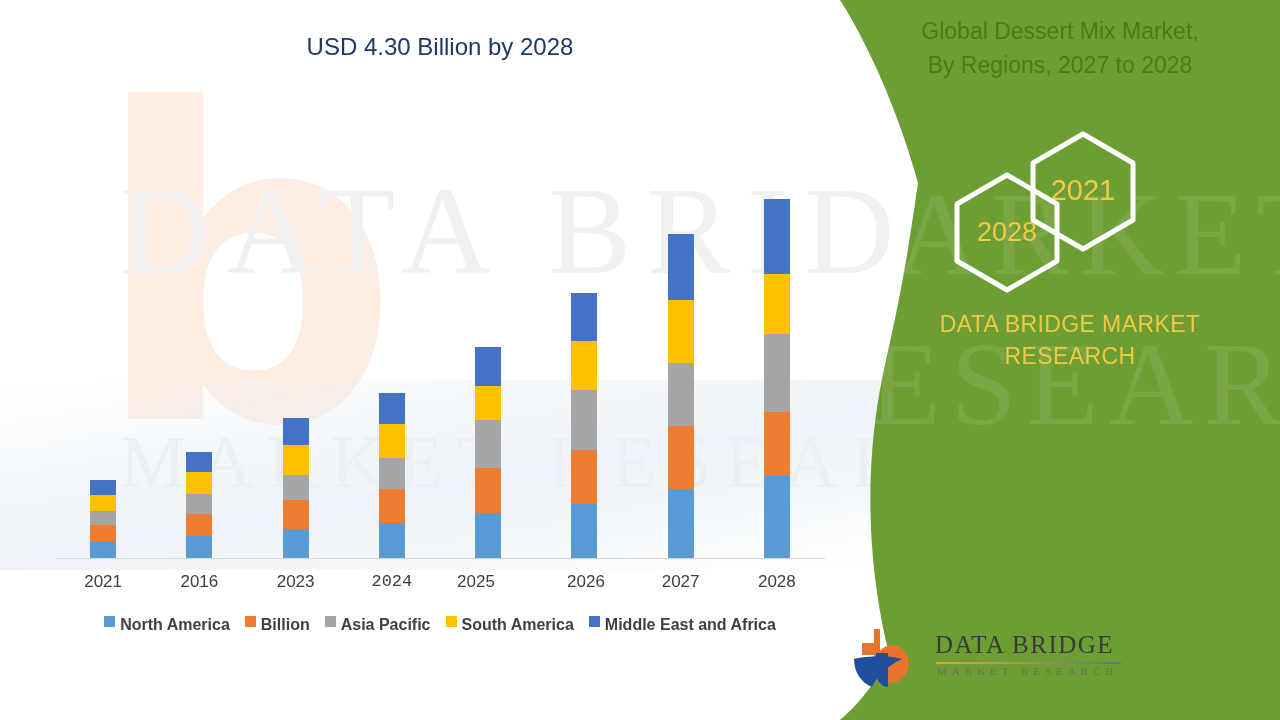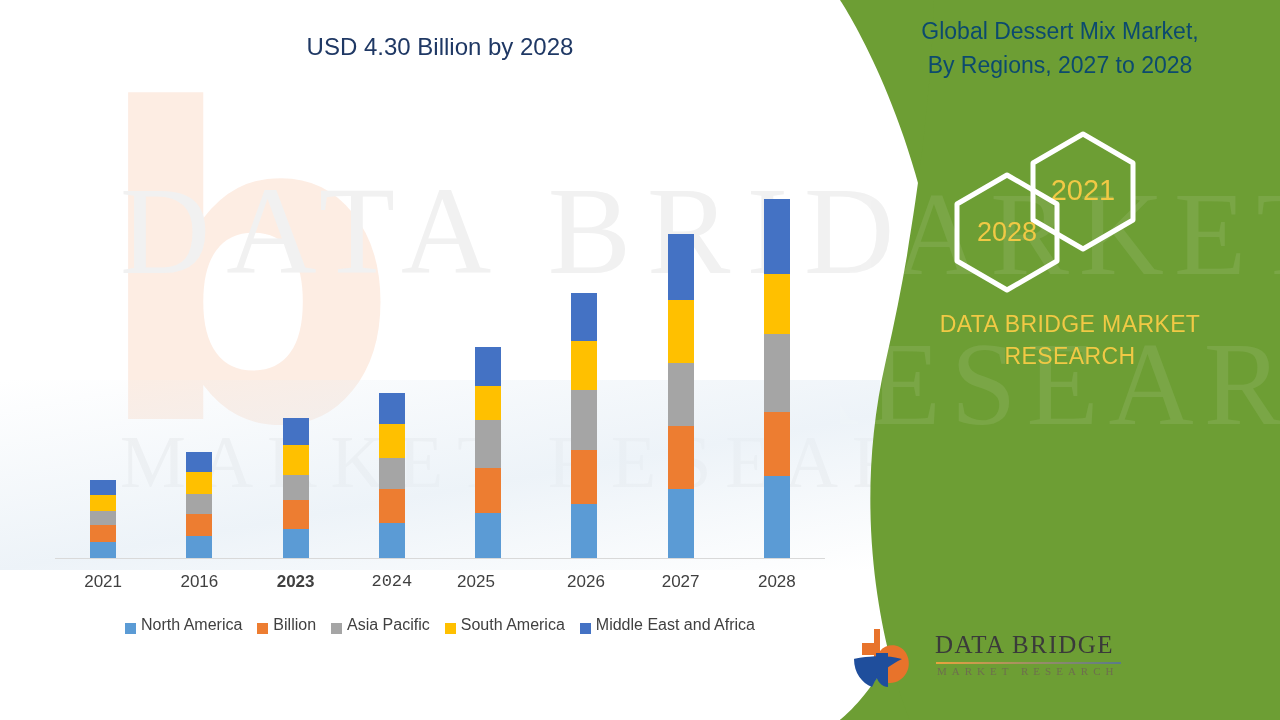--- a/index.html
+++ b/index.html
@@ -100,39 +100,39 @@
   
   .legend {
     position: absolute;
     left: 55px; top: 616px;
     width: 770px;
     display: flex;
     justify-content: center;
     align-items: center;
     gap: 15px;
   }
-  .legend-item { display: flex; align-items: flex-end; gap: 5px; }
+  .legend-item { display: flex; align-items: flex-start; gap: 5px; font-weight: bold; }
   .legend-swatch { width: 11px; height: 11px; display: block; }
   .legend-label { font-size: 16px; color: #404040; white-space: nowrap; }
 
   
   .green-panel {
     position: absolute;
     right: 0; top: 0;
     width: 440px; height: 720px;
     overflow: hidden;
   }
   .green-panel svg { position: absolute; left: 0; top: 0; }
 
   .panel-title {
     position: absolute;
     left: 20px; top: 14px;
     width: 400px;
     text-align: center;
-    color: #0c4a6e;
+    color: #4d7c0f;
     font-size: 23px;
     line-height: 34px;
     font-weight: 400;
   }
   .panel-wm {
     position: absolute;
     left: -60px; top: 160px;
     width: 520px;
     text-align: center;
     color: rgba(255,255,255,0.09);
@@ -251,21 +251,21 @@
         <div class="seg" style="height: 59.8535px; background: rgb(255, 192, 0);"></div>
         <div class="seg" style="height: 78.0698px; background: rgb(165, 165, 165);"></div>
         <div class="seg" style="height: 63.3233px; background: rgb(237, 125, 49);"></div>
         <div class="seg" style="height: 82.407px; background: rgb(91, 155, 213);"></div>
       </div>
     </div>
 
   <div class="xlabels" id="xlabels">
       <div class="xlabel" style="left: 13.125px;">2021</div>
       <div class="xlabel" style="left: 109.375px;">2016</div>
-      <div class="xlabel" style="left: 205.625px; font-weight: bold;">2023</div>
+      <div class="xlabel" style="left: 205.625px;">2023</div>
       <div class="xlabel" style="left: 301.875px; font-family: Liberation Mono, monospace;">2024</div>
       <div class="xlabel" style="left: 386px;">2025</div>
       <div class="xlabel" style="left: 496px;">2026</div>
       <div class="xlabel" style="left: 590.625px;">2027</div>
       <div class="xlabel" style="left: 686.875px;">2028</div>
     </div>
 
   <div class="legend" id="legend">
       <div class="legend-item">
         <span class="legend-swatch" style="background: rgb(91, 155, 213);"></span>

